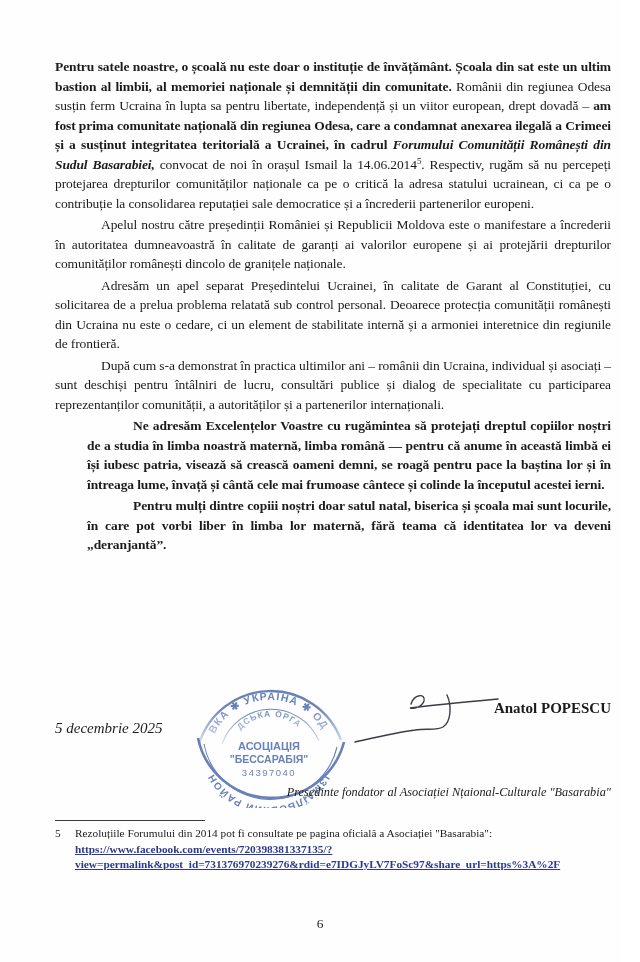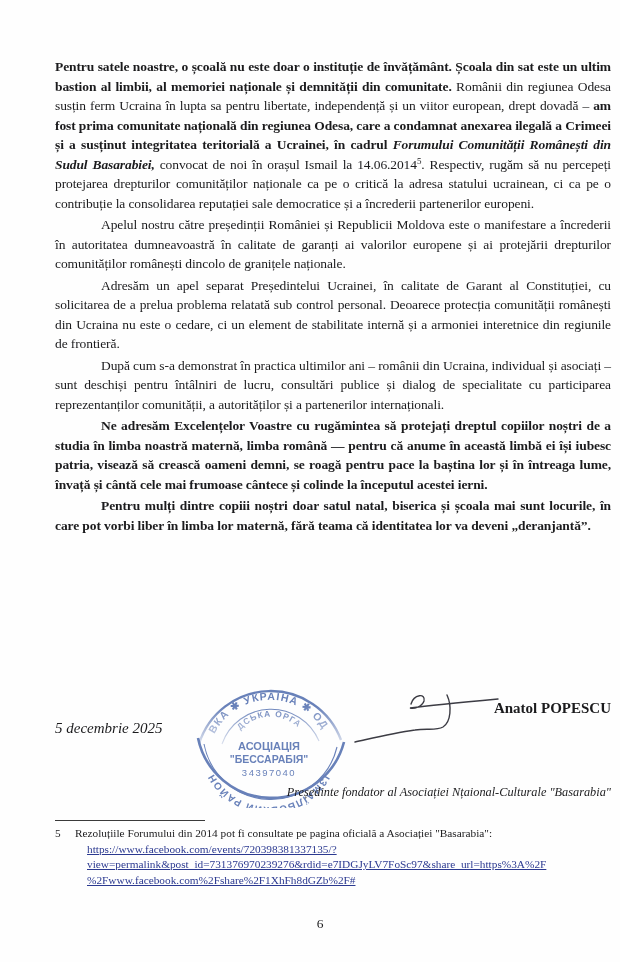--- a/index.html
+++ b/index.html
@@ -8,42 +8,42 @@
     position:relative; width:620px; height:962px; background:#fefefe;
     font-family:"Liberation Serif","DejaVu Serif",serif; color:#1b1b1d;
     overflow:hidden;
   }
   .content { position:absolute; top:57px; left:55px; width:556px; }
   .para {
     margin:0 0 2px 0; font-size:13.5px; line-height:19.5px;
     text-align:justify; text-indent:46px; letter-spacing:-0.1px;
   }
   .para.first { text-indent:0; }
-  .para.bold { font-weight:bold; }
+  .para.bold { font-weight:bold;margin-left:32px; }
   .bi { font-style:italic; }
   sup.fnref { font-size:9px; line-height:0; }
   .closing {
     margin-top:2px; font-size:13.5px; line-height:19.5px;
     text-align:center; padding-right:62px;
   }
   .sig-area { position:absolute; top:640px; left:55px; width:556px; height:180px; }
   .stamp { position:absolute; left:138px; top:6px; opacity:0.85; }
   .sig-date { position:absolute; left:0; top:80px; font-style:italic; font-size:15px; }
   .scribble { position:absolute; left:298px; top:48px; }
   .sig-name { position:absolute; right:0; top:60px; font-weight:bold; font-size:15px;font-family:Liberation Serif, serif; }
   .sig-title {
     position:absolute; right:0; top:96px; width:420px; text-align:right;
     font-style:italic; font-size:12.3px; line-height:16px;margin-top:48px;
   }
   .footnote { position:absolute; top:820px; left:55px; width:556px; font-size:11.3px; line-height:15.5px; }
   .fn-rule { width:150px; border-top:1.5px solid #3a3a3a; margin:0 0 5px 0; }
   .fn-line1 { display:flex; }
   .fn-marker { width:20px; flex:none; }
   .fn-text { flex:1; }
-  .fn-link { margin-left:32px; color:#2b3990; text-decoration:underline; display:block; word-break:break-all; }
+  .fn-link { margin-left:20px; color:#2b3990; text-decoration:underline; display:block; word-break:break-all;font-weight:bold; }
   .pagenum { position:absolute; top:916px; left:0; width:640px; text-align:center; font-size:13.5px; }
 </style>
 </head>
 <body>
 
 <div class="page">
 
   <div class="content">
     <p class="para first"><b>Pentru satele noastre, o școală nu este doar o instituție de învățământ. Școala din sat este un ultim bastion al limbii, al memoriei naționale și demnității din comunitate.</b><span> Românii din regiunea Odesa susțin ferm Ucraina în lupta sa pentru libertate, independență și un viitor european, drept dovadă – </span><b>am fost prima comunitate națională din regiunea Odesa, care a condamnat anexarea ilegală a Crimeei și a susținut integritatea teritorială a Ucrainei, în cadrul </b><b class="bi">Forumului Comunității Românești din Sudul Basarabiei,</b><span> convocat de noi în orașul Ismail la 14.06.2014</span><sup class="fnref">5</sup><span>. Respectiv, rugăm să nu percepeți protejarea drepturilor comunităților naționale ca pe o critică la adresa statului ucrainean, ci ca pe o contribuție la consolidarea reputației sale democratice și a încrederii partenerilor europeni.</span></p>
     <p class="para">Apelul nostru către președinții României și Republicii Moldova este o manifestare a încrederii în autoritatea dumneavoastră în calitate de garanți ai valorilor europene și ai protejării drepturilor comunităților românești dincolo de granițele naționale.</p>
@@ -116,18 +116,17 @@
   </div>
 
   <div class="footnote">
     <div class="fn-rule"></div>
     <div class="fn-line1">
       <span class="fn-marker">5</span>
       <span class="fn-text">Rezoluțiile Forumului din 2014 pot fi consultate pe pagina oficială a Asociației "Basarabia":</span>
     </div>
     <a class="fn-link" href="#">https://www.facebook.com/events/720398381337135/?</a>
     <a class="fn-link" href="#">view=permalink&amp;post_id=731376970239276&amp;rdid=e7IDGJyLV7FoSc97&amp;share_url=https%3A%2F</a>
-    <a class="fn-link" href="#">%2Fwww.facebook.com%2Fshare%2F1XhFh8dGZb%2F#</a>
   </div>
 
   <div class="pagenum">6</div>
 
 </div>
 
 </body></html>

